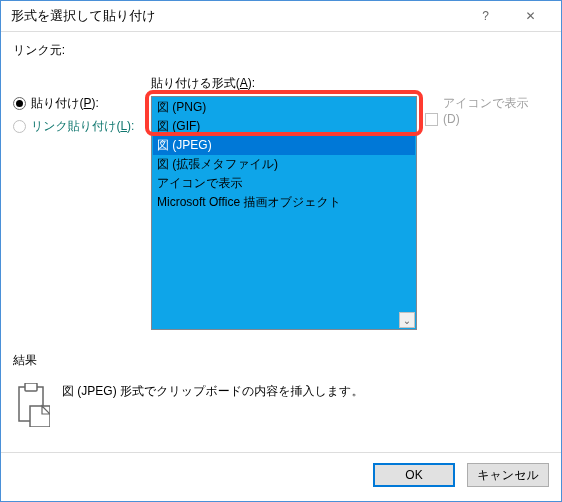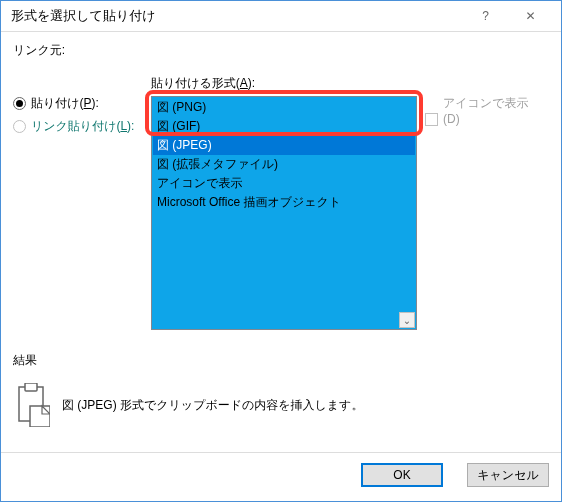--- a/index.html
+++ b/index.html
@@ -21,24 +21,24 @@
 .listbox-wrap { position: relative; }
 .listbox { border: 1px solid #828790; height: 234px; background: #0ea5e9; padding: 1px; overflow: hidden; }
 .listitem { padding: 1px 4px; white-space: nowrap; cursor: pointer; }
 .listitem.selected { background: #0078d7; color: #fff; }
 .highlight-box { position: absolute; border: 4px solid #ff3b30; border-radius: 8px; top: -6px; left: -6px; right: -6px; height: 46px; pointer-events: none; }
 .scroll-affordance { position: absolute; right: 2px; bottom: 2px; width: 16px; height: 16px; background: #f0f0f0; border: 1px solid #c0c0c0; display: flex; align-items: center; justify-content: center; color: #666; font-size: 10px; }
 .right-col { width: 120px; padding-top: 20px; }
 .checkbox-row { display: flex; align-items: flex-end; color: #a0a0a0; }
 .checkbox { width: 13px; height: 13px; border: 1px solid #c0c0c0; margin-right: 5px; background: #fff; }
 .result-section { margin-top: 22px; }
-.result-body { display: flex; align-items: center; gap: 12px; margin-top: 8px; padding-left: 2px; }
+.result-body { display: flex; align-items: flex-start; gap: 12px; margin-top: 8px; padding-left: 2px; }
 .clip-icon { width: 35px; height: 44px; margin-top: 6px; }
 .result-text { padding-top: 6px; }
-.footer { padding: 10px 12px 14px; display: flex; justify-content: flex-end; gap: 24px; border-top: 1px solid #ddd; }
+.footer { padding: 10px 12px 14px; display: flex; justify-content: flex-end; gap: 12px; border-top: 1px solid #ddd; }
 .btn { min-width: 82px; height: 24px; border: 1px solid #adadad; background: #e1e1e1; display: flex; align-items: center; justify-content: center; cursor: pointer; }
 .btn.default { border: 1px solid #0078d7; box-shadow: inset 0 0 0 1px #0078d7; }
 .u { text-decoration: underline; }
 </style>
 </head>
 <body>
 
 <div class="titlebar">
   <div class="title">形式を選択して貼り付け</div>
   <div class="tbtn">

